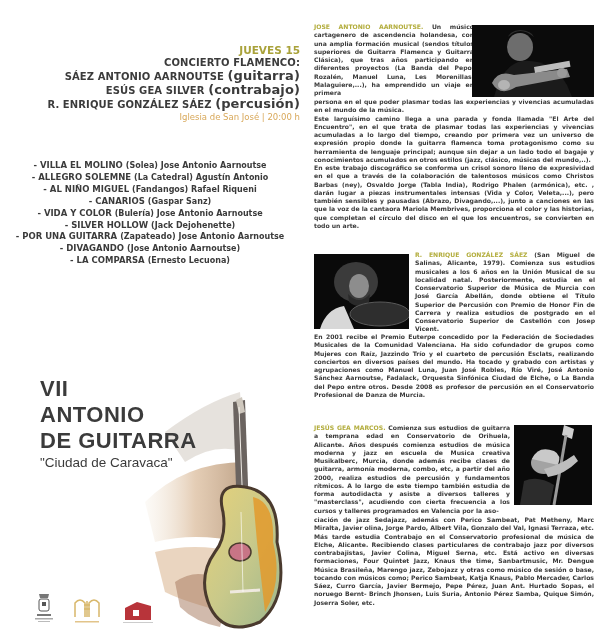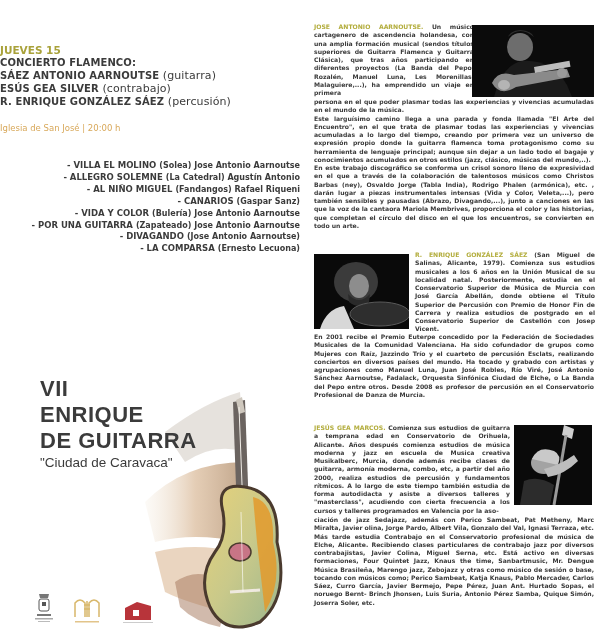--- a/index.html
+++ b/index.html
@@ -1,27 +1,27 @@
 <!DOCTYPE html>
 <html><head>
 <meta charset="utf-8">
 <style>
   * { box-sizing: border-box; margin: 0; padding: 0; }
   html, body { width: 603px; height: 640px; background: #ffffff; overflow: hidden; }
   body { position: relative; font-family: "DejaVu Sans", sans-serif; color: #3a3a3a; }
 
   
   .left { position: absolute; left: 0; top: 0; width: 300px; height: 640px; background: #ffffff; }
-  .concert { position: absolute; top: 44px; left: 0; width: 300px; text-align: left; }
+  .concert { position: absolute; top: 44px; left: 0; width: 300px; text-align: right; }
   .concert .day { color: #a9a23a; font-weight: bold; font-size: 10.5px; line-height: 12px; }
   .concert .line { font-weight: bold; font-size: 10px; line-height: 13px; color: #3b3b3b; letter-spacing: 0.1px; }
-  .concert .line .role { font-weight: normal; font-size: 11px; }
-  .concert .venue { color: #d8a85a; font-size: 8.5px; line-height: 12px; margin-top: 14px; }
-
-  .program { position: absolute; top: 160px; left: 0; width: 300px; text-align: right; }
+  .concert .line .role { font-weight: bold; font-size: 13px; }
+  .concert .venue { color: #d8a85a; font-size: 8.5px; line-height: 12px; margin-top: 0; }
+
+  .program { position: absolute; top: 160px; left: 0; width: 300px; text-align: center; }
   .program .item { font-weight: bold; font-size: 8.5px; line-height: 10.9px; color: #3b3b3b; white-space: nowrap; }
   .program .item .aux { font-size: 8px; }
 
   .festival { position: absolute; top: 376px; left: 40px; }
   .festival .t1 { font-family: "Liberation Sans", sans-serif; font-weight: bold; font-size: 22px; line-height: 26px; color: #3b3b3b; letter-spacing: 0.5px; }
   .festival .t2 { font-family: "Liberation Sans", sans-serif; font-size: 13.5px; line-height: 16px; color: #3b3b3b; margin-top: 1px; }
 
   .guitar-art { position: absolute; left: 145px; top: 392px; width: 150px; height: 240px; }
 
   .logos { position: absolute; left: 35px; top: 592px; width: 150px; height: 40px; }
@@ -72,20 +72,21 @@
     </div>
     <div class="venue">Iglesia de San José | 20:00 h</div>
   </div>
 
   <div class="program">
     <div class="item"><span>- VILLA EL MOLINO</span> <span class="aux">(Solea) Jose Antonio Aarnoutse</span></div>
     <div class="item"><span>- ALLEGRO SOLEMNE</span> <span class="aux">(La Catedral) Agustín Antonio</span></div>
     <div class="item"><span>- AL NIÑO MIGUEL</span> <span class="aux">(Fandangos) Rafael Riqueni</span></div>
     <div class="item"><span>- CANARIOS</span> <span class="aux">(Gaspar Sanz)</span></div>
     <div class="item"><span>- VIDA  Y COLOR</span> <span class="aux">(Bulería) Jose Antonio Aarnoutse</span></div>
+    <div class="item"><span>- SILVER HOLLOW</span> <span class="aux">(Jack Dejohenette)</span></div>
     <div class="item"><span>- POR UNA GUITARRA</span> <span class="aux">(Zapateado) Jose Antonio Aarnoutse</span></div>
     <div class="item"><span>- DIVAGANDO</span> <span class="aux">(Jose Antonio Aarnoutse)</span></div>
     <div class="item"><span>- LA COMPARSA</span> <span class="aux">(Ernesto Lecuona)</span></div>
   </div>
 
   <svg class="guitar-art" viewBox="0 0 150 240">
     <defs>
       <linearGradient id="feather" x1="0" y1="0" x2="1" y2="0">
         <stop offset="0" stop-color="#f1e6d6" stop-opacity="0.2"></stop>
         <stop offset="0.5" stop-color="#d9b896" stop-opacity="0.7"></stop>
@@ -109,21 +110,21 @@
 
     <path d="M78 120 Q70 90 100 95 Q135 100 132 150 Q145 205 115 230 Q80 245 65 215 Q52 185 70 160 Q82 145 78 120 Z" fill="url(#body)" stroke="#4a3a2e" stroke-width="3"></path>
     <path d="M108 105 Q130 110 128 150 Q138 190 120 220 L112 150 Z" fill="#e39a2c" opacity="0.85"></path>
     <ellipse cx="95" cy="160" rx="11" ry="9" fill="#c87586" stroke="#4a3a2e" stroke-width="1.5"></ellipse>
     <path d="M85 200 L115 198" stroke="#efe9df" stroke-width="3"></path>
     <line x1="96" y1="120" x2="98" y2="200" stroke="#ffffff" stroke-width="0.8" opacity="0.8"></line>
   </svg>
 
   <div class="festival">
     <div class="t1">VII</div>
-    <div class="t1">ENRIQUE</div>
+    <div class="t1">ANTONIO</div>
     <div class="t1">DE GUITARRA</div>
     <div class="t2">"Ciudad de Caravaca"</div>
   </div>
 
   <div class="logos">
     <svg class="logo coat" viewBox="0 0 18 34">
       <path d="M4 2 L14 2 L13 6 L5 6 Z" fill="#777"></path>
       <rect x="4" y="7" width="10" height="12" rx="2" fill="none" stroke="#555" stroke-width="1"></rect>
       <rect x="7" y="10" width="4" height="4" fill="#555"></rect>
       <rect x="2" y="22" width="14" height="2" fill="#777"></rect>

